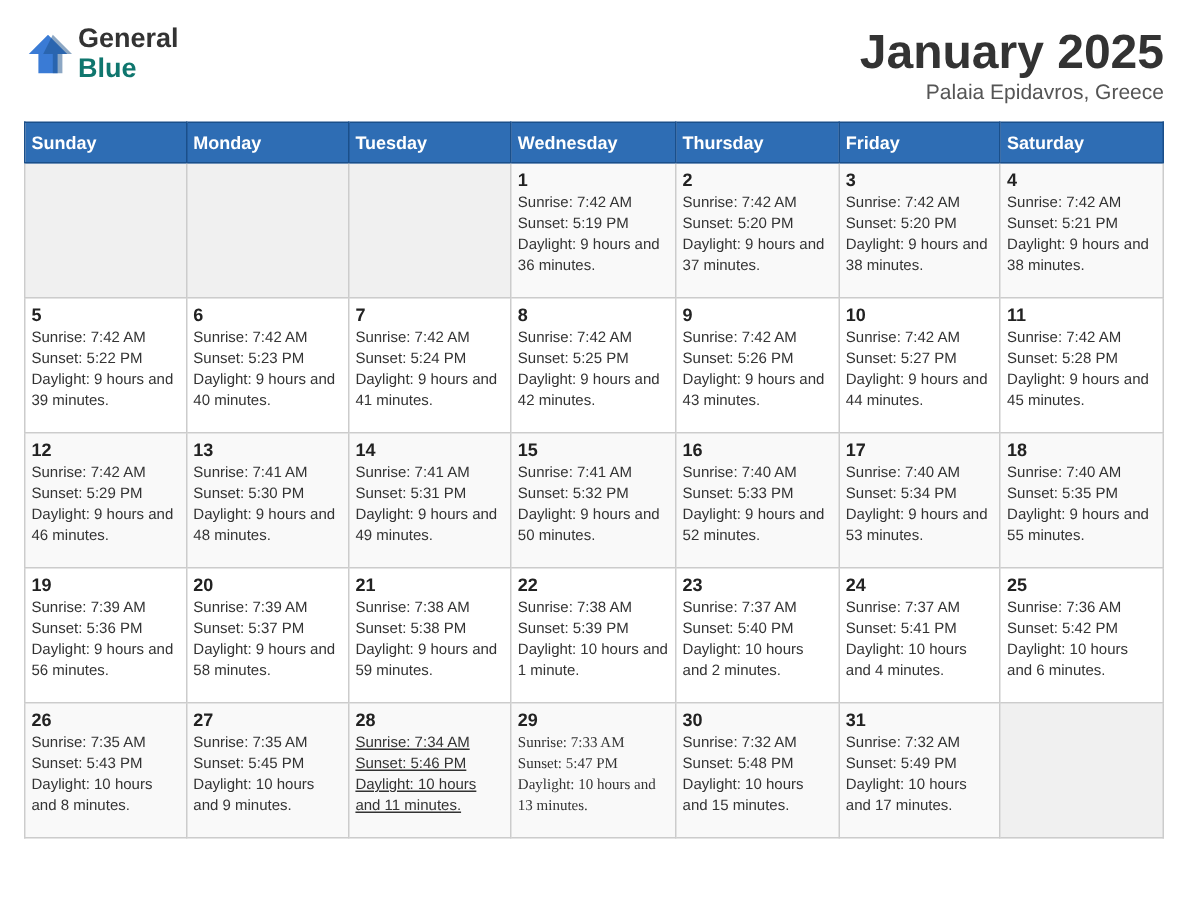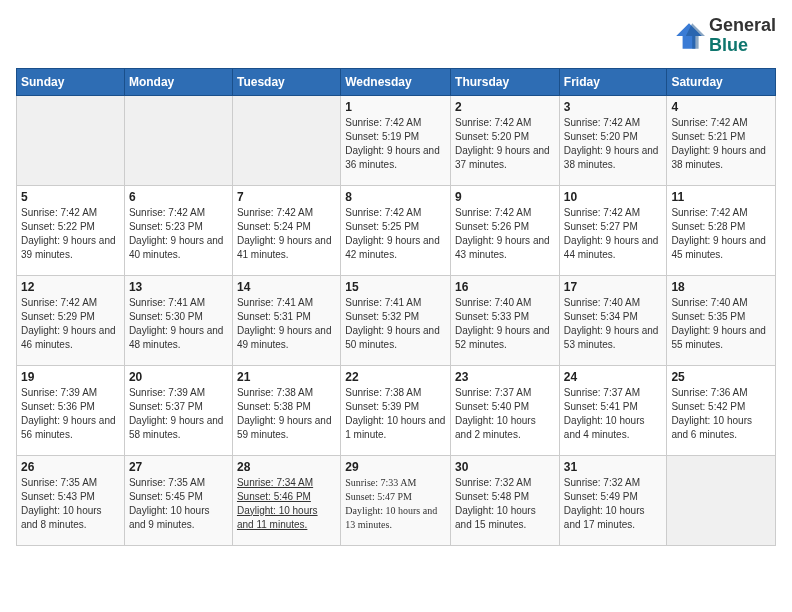--- a/index.html
+++ b/index.html
@@ -5,21 +5,21 @@
     * { box-sizing: border-box; margin: 0; padding: 0; }
     body {
       font-family: Arial, sans-serif;
       background: #fff;
       width: 792px;
       min-height: 612px;
       padding: 16px;
     }
     .header {
       display: flex;
-      justify-content: flex-end;
+      justify-content: space-between;
       align-items: flex-start;
       margin-bottom: 12px;
     }
     .logo {
       display: flex;
       align-items: center;
     }
     .logo-text {
       display: flex;
       flex-direction: column;
@@ -101,20 +101,22 @@
     <svg class="logo-icon" viewBox="0 0 40 40">
       <polygon points="20,4 36,20 28,20 28,36 12,36 12,20 4,20" fill="#3a7bd5"></polygon>
       <polygon points="24,4 40,20 32,20 32,36 24,36 24,20 16,20" fill="#1a4f8a" opacity="0.5"></polygon>
     </svg>
     <div class="logo-text">
       <span class="logo-general">General</span>
       <span class="logo-blue">Blue</span>
     </div>
   </div>
   <div class="title-block">
+    <div class="month-title">January 2025</div>
+    <div class="subtitle">Palaia Epidavros, Greece</div>
   </div>
 </div>
 
 <table class="calendar">
   <thead>
     <tr>
     <th>Sunday</th>
         <th>Monday</th>
         <th>Tuesday</th>
         <th>Wednesday</th>

